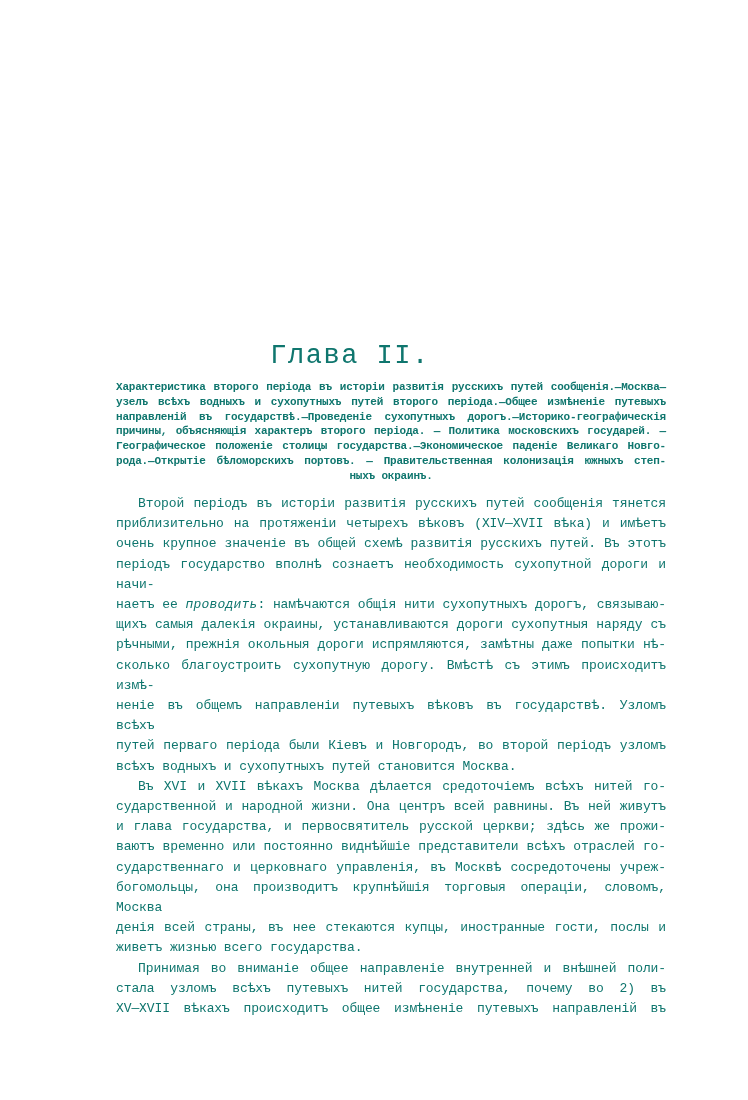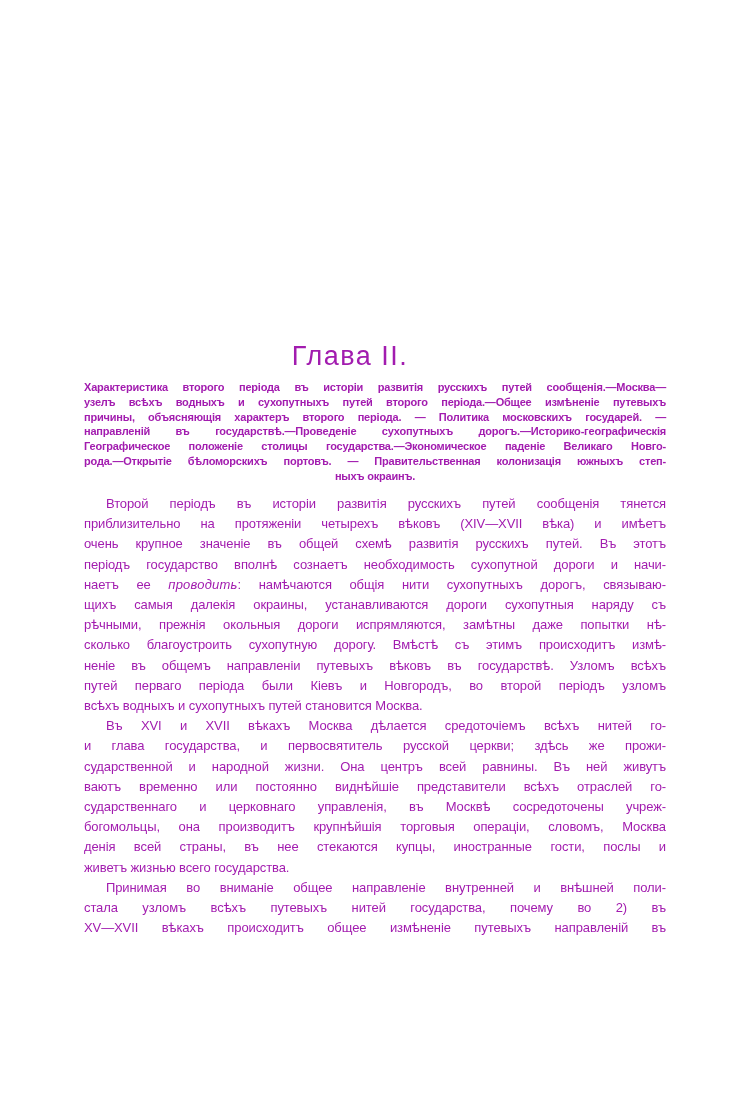--- a/index.html
+++ b/index.html
@@ -2,22 +2,22 @@
 <html><head>
 <meta charset="utf-8">
 <style>
   html, body { margin: 0; padding: 0; background: #ffffff; }
   .page {
     position: relative;
     width: 748px;
     height: 1100px;
     background: #ffffff;
     overflow: hidden;
-    font-family: Liberation Sans, sans-serif;
-    color: #a21caf;
+    font-family: Liberation Mono, monospace;
+    color: #0f766e;
   }
   .chapter-heading {
     position: absolute;
     top: 341px;
     left: 84px;
     width: 582px;
     margin: 0;
     text-align: center;
     font-size: 27px;
     font-weight: normal;
@@ -41,37 +41,38 @@
     left: 84px;
     width: 582px;
     font-size: 13px;
     line-height: 20.2px;
     letter-spacing: -0.1px;
   }
   .paragraph { margin: 0; }
   .line {
     text-align: justify;
     text-align-last: justify;
+    margin-left: 32px;
   }
   .line.first-indent { text-indent: 22px; }
   .line.last-left { text-align-last: left; }
   .line.last-center { text-align: right; text-align-last: center; }
   .line i { letter-spacing: 0.2px; }
 </style>
 </head>
 <body>
 
 <div class="page">
   <h1 class="chapter-heading">Глава II.</h1>
 
   <div class="summary">
       <div class="line">Характеристика второго періода въ исторіи развитія русскихъ путей сообщенія.—Москва—</div>
       <div class="line">узелъ всѣхъ водныхъ и сухопутныхъ путей второго періода.—Общее измѣненіе путевыхъ</div>
+      <div class="line">направленій въ государствѣ.—Проведеніе сухопутныхъ дорогъ.—Историко-географическія</div>
       <div class="line">причины, объясняющія характеръ второго періода. — Политика московскихъ государей. —</div>
-      <div class="line">направленій въ государствѣ.—Проведеніе сухопутныхъ дорогъ.—Историко-географическія</div>
       <div class="line">Географическое положеніе столицы государства.—Экономическое паденіе Великаго Новго-</div>
       <div class="line">рода.—Открытіе бѣломорскихъ портовъ. — Правительственная колонизація южныхъ степ-</div>
       <div class="line last-center">ныхъ окраинъ.</div>
     </div>
 
   <div class="body-text">
     <div class="paragraph">
         <div class="line first-indent">Второй періодъ въ исторіи развитія русскихъ путей сообщенія тянется</div>
         <div class="line">приблизительно на протяженіи четырехъ вѣковъ (XIV—XVII вѣка) и имѣетъ</div>
         <div class="line">очень крупное значеніе въ общей схемѣ развитія русскихъ путей. Въ этотъ</div>
@@ -79,22 +80,22 @@
         <div class="line">наетъ ее <i>проводить</i>: намѣчаются общія нити сухопутныхъ дорогъ, связываю-</div>
         <div class="line">щихъ самыя далекія окраины, устанавливаются дороги сухопутныя наряду съ</div>
         <div class="line">рѣчными, прежнія окольныя дороги испрямляются, замѣтны даже попытки нѣ-</div>
         <div class="line">сколько благоустроить сухопутную дорогу. Вмѣстѣ съ этимъ происходитъ измѣ-</div>
         <div class="line">неніе въ общемъ направленіи путевыхъ вѣковъ въ государствѣ. Узломъ всѣхъ</div>
         <div class="line">путей перваго періода были Кіевъ и Новгородъ, во второй періодъ узломъ</div>
         <div class="line last-left">всѣхъ водныхъ и сухопутныхъ путей становится Москва.</div>
       </div>
     <div class="paragraph">
         <div class="line first-indent">Въ XVI и XVII вѣкахъ Москва дѣлается средоточіемъ всѣхъ нитей го-</div>
+        <div class="line">сударственной и народной жизни. Она центръ всей равнины. Въ ней живутъ</div>
         <div class="line">и глава государства, и первосвятитель русской церкви; здѣсь же прожи-</div>
-        <div class="line">сударственной и народной жизни. Она центръ всей равнины. Въ ней живутъ</div>
         <div class="line">ваютъ временно или постоянно виднѣйшіе представители всѣхъ отраслей го-</div>
         <div class="line">сударственнаго и церковнаго управленія, въ Москвѣ сосредоточены учреж-</div>
         <div class="line">богомольцы, она производитъ крупнѣйшія торговыя операціи, словомъ, Москва</div>
         <div class="line">денія всей страны, въ нее стекаются купцы, иностранные гости, послы и</div>
         <div class="line last-left">живетъ жизнью всего государства.</div>
       </div>
     <div class="paragraph">
         <div class="line first-indent">Принимая во вниманіе общее направленіе внутренней и внѣшней поли-</div>
         <div class="line">стала узломъ всѣхъ путевыхъ нитей государства, почему во 2) въ</div>
         <div class="line">XV—XVII вѣкахъ происходитъ общее измѣненіе путевыхъ направленій въ</div>

